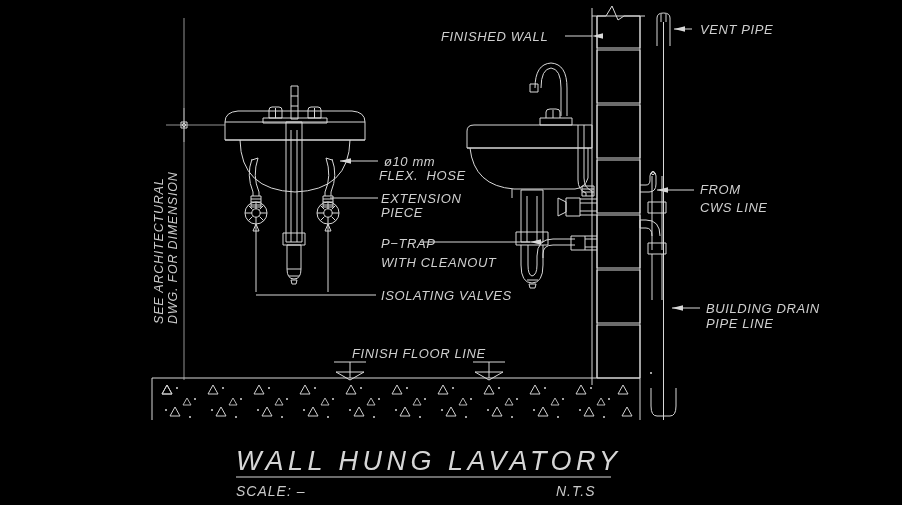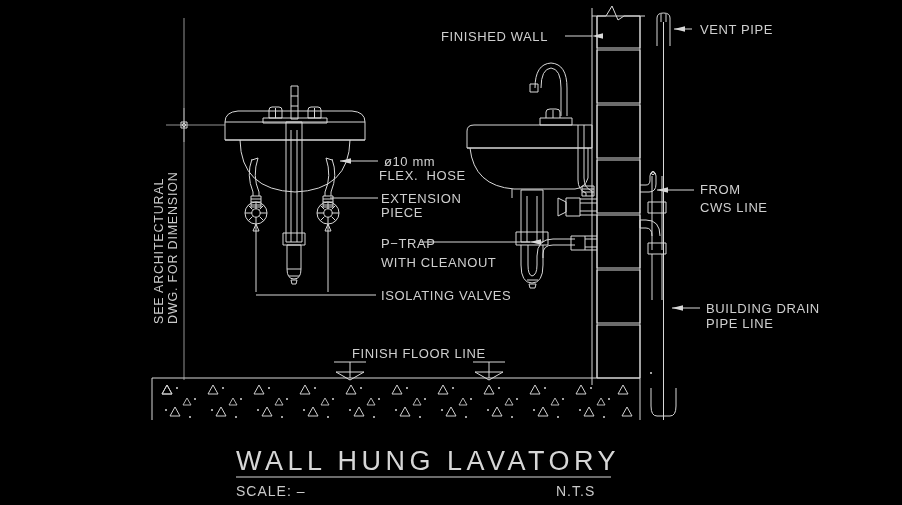--- a/index.html
+++ b/index.html
@@ -11,20 +11,21 @@
     width: 902px;
     height: 505px;
     overflow: hidden;
     font-family: "Liberation Sans", sans-serif;
   }
   #sheet {
     position: relative;
     width: 902px;
     height: 354px;
     background: #000000;
+    font-style: italic;
   }
   svg#drawing {
     position: absolute;
     left: 0;
     top: 0;
     width: 902px;
     height: 505px;
     display: block;
   }
   .ln {

